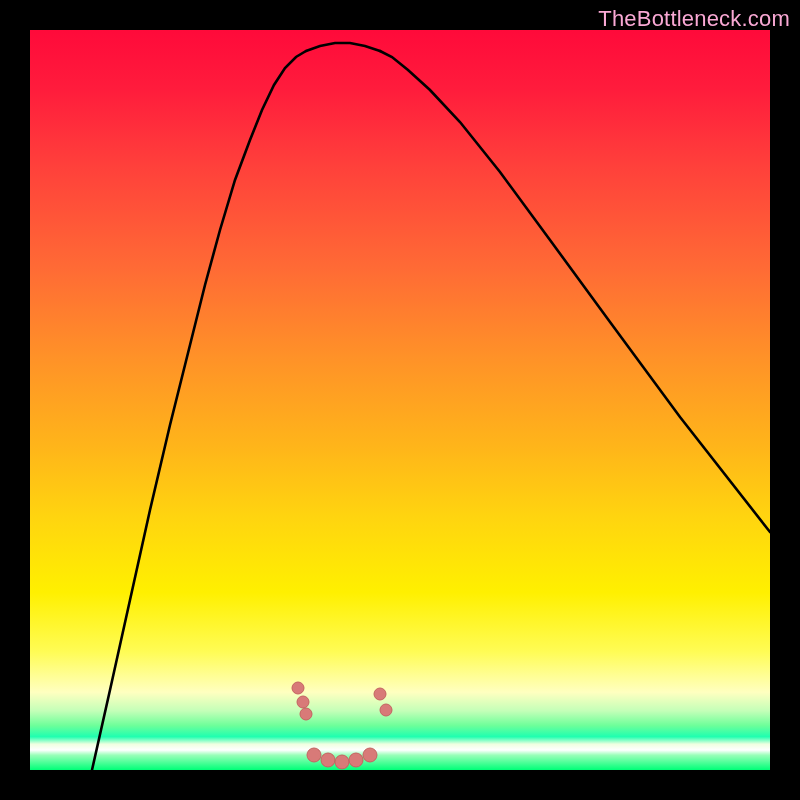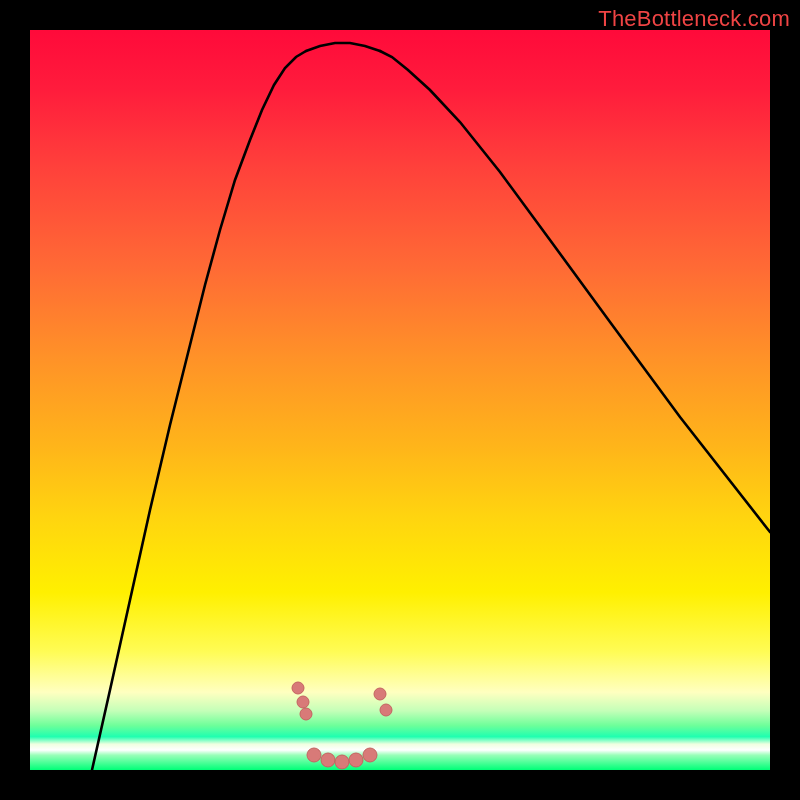--- a/index.html
+++ b/index.html
@@ -34,21 +34,21 @@
       #f0ffe0 96.5%,
       #ffffff 97.3%,
       #98ffb8 98%,
       #00ff78 100%
     );
   }
   .watermark {
     position: absolute;
     top: 6px;
     right: 10px;
-    color: #ef4444;
+    color: #f9a8d4;
     font-size: 22px;
     font-weight: 500;
     letter-spacing: 0.2px;
     user-select: none;
   }
   svg.curves {
     position: absolute;
     left: 30px;
     top: 30px;
     width: 740px;

